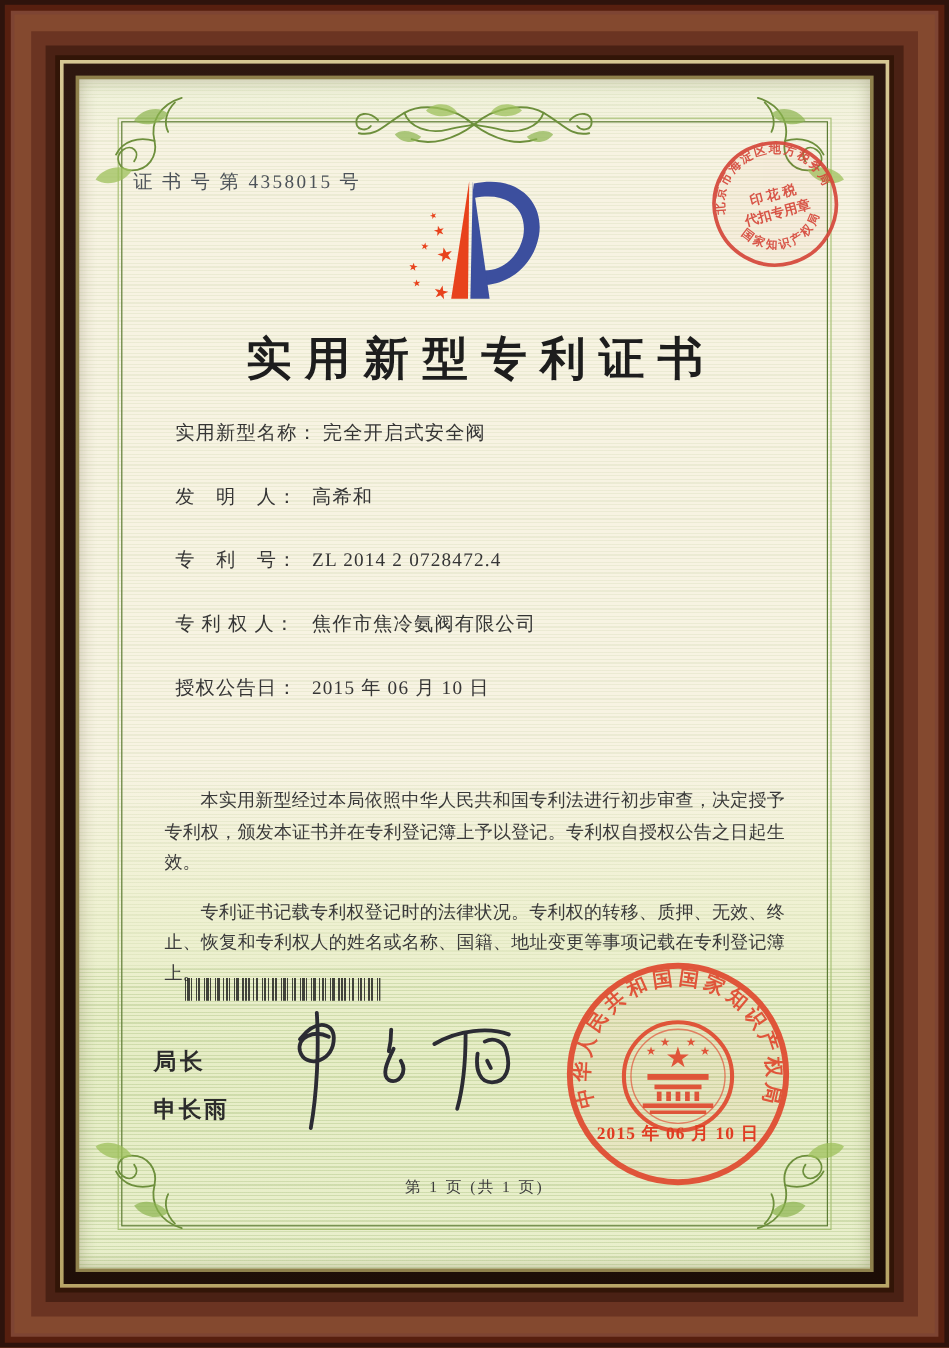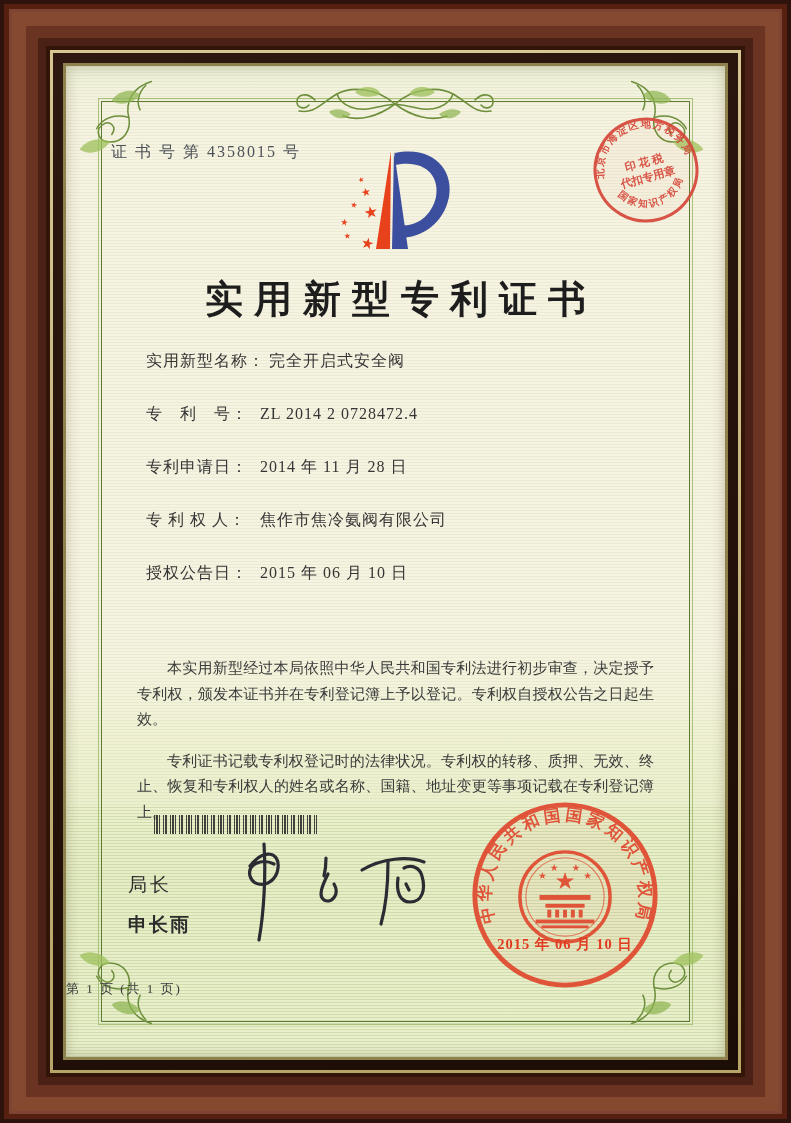--- a/index.html
+++ b/index.html
@@ -90,37 +90,37 @@
     background:repeating-linear-gradient(90deg,
       #1d1d1d 0 1px, rgba(0,0,0,0) 1px 2px,
       #1d1d1d 2px 4px, rgba(0,0,0,0) 4px 5px,
       #1d1d1d 5px 6px, rgba(0,0,0,0) 6px 9px,
       #1d1d1d 9px 10px, rgba(0,0,0,0) 10px 11px,
       #1d1d1d 11px 13px, rgba(0,0,0,0) 13px 16px);
   }
   .officer-title{
     position:absolute;left:62px;top:806px;
     font-family:"Liberation Sans", sans-serif;
-    font-size:19px;font-weight:400;color:#2c2c2c;letter-spacing:3px;
+    font-size:19px;font-weight:700;color:#2c2c2c;letter-spacing:3px;
   }
   .officer-name{
     position:absolute;left:62px;top:846px;
     font-family:"Liberation Sans", sans-serif;
     font-size:19px;font-weight:600;color:#2c2c2c;letter-spacing:2px;
   }
   .signature{position:absolute;left:150px;top:768px;width:215px;height:115px;}
   .seal{position:absolute;left:401px;top:731px;width:196px;height:196px;opacity:.93;}
   .seal-date{
     position:absolute;left:401px;top:869px;width:196px;
     text-align:center;font-weight:700;font-size:14.5px;letter-spacing:1px;
     color:#e03c22;white-space:nowrap;
   }
   .page-no{
     position:absolute;left:0;right:0;top:914px;
-    font-size:13px;letter-spacing:2px;color:#3b3b3b;
+    text-align:center;font-size:13px;letter-spacing:2px;color:#3b3b3b;
   }
 </style>
 </head>
 <body>
 
 <svg width="0" height="0" style="position:absolute" aria-hidden="true">
   <defs>
     <g id="fl-half" stroke="#6d8f3c" stroke-width="1.6" fill="none" stroke-linecap="round">
       <path d="M110,26 C92,10 66,8 52,16 C36,25 30,36 14,33"></path>
       <path d="M52,16 C56,28 72,34 88,30 C96,28 104,27 110,26"></path>
@@ -198,26 +198,26 @@
     </svg>
 
     <div class="title">实用新型专利证书</div>
 
     <div class="fields">
       <div class="field-row">
         <span class="f-label">实用新型名称：</span>
         <span class="f-value">完全开启式安全阀</span>
       </div>
       <div class="field-row">
+        <span class="f-label">发　明　人：</span>
+        <span class="f-value">高希和</span>
+      </div>
+      <div class="field-row">
         <span class="f-label">专　利　号：</span>
         <span class="f-value">ZL 2014 2 0728472.4</span>
-      </div>
-      <div class="field-row">
-        <span class="f-label">专利申请日：</span>
-        <span class="f-value">2014 年 11 月 28 日</span>
       </div>
       <div class="field-row">
         <span class="f-label">专 利 权 人：</span>
         <span class="f-value">焦作市焦冷氨阀有限公司</span>
       </div>
       <div class="field-row">
         <span class="f-label">授权公告日：</span>
         <span class="f-value">2015 年 06 月 10 日</span>
       </div>
     </div>

